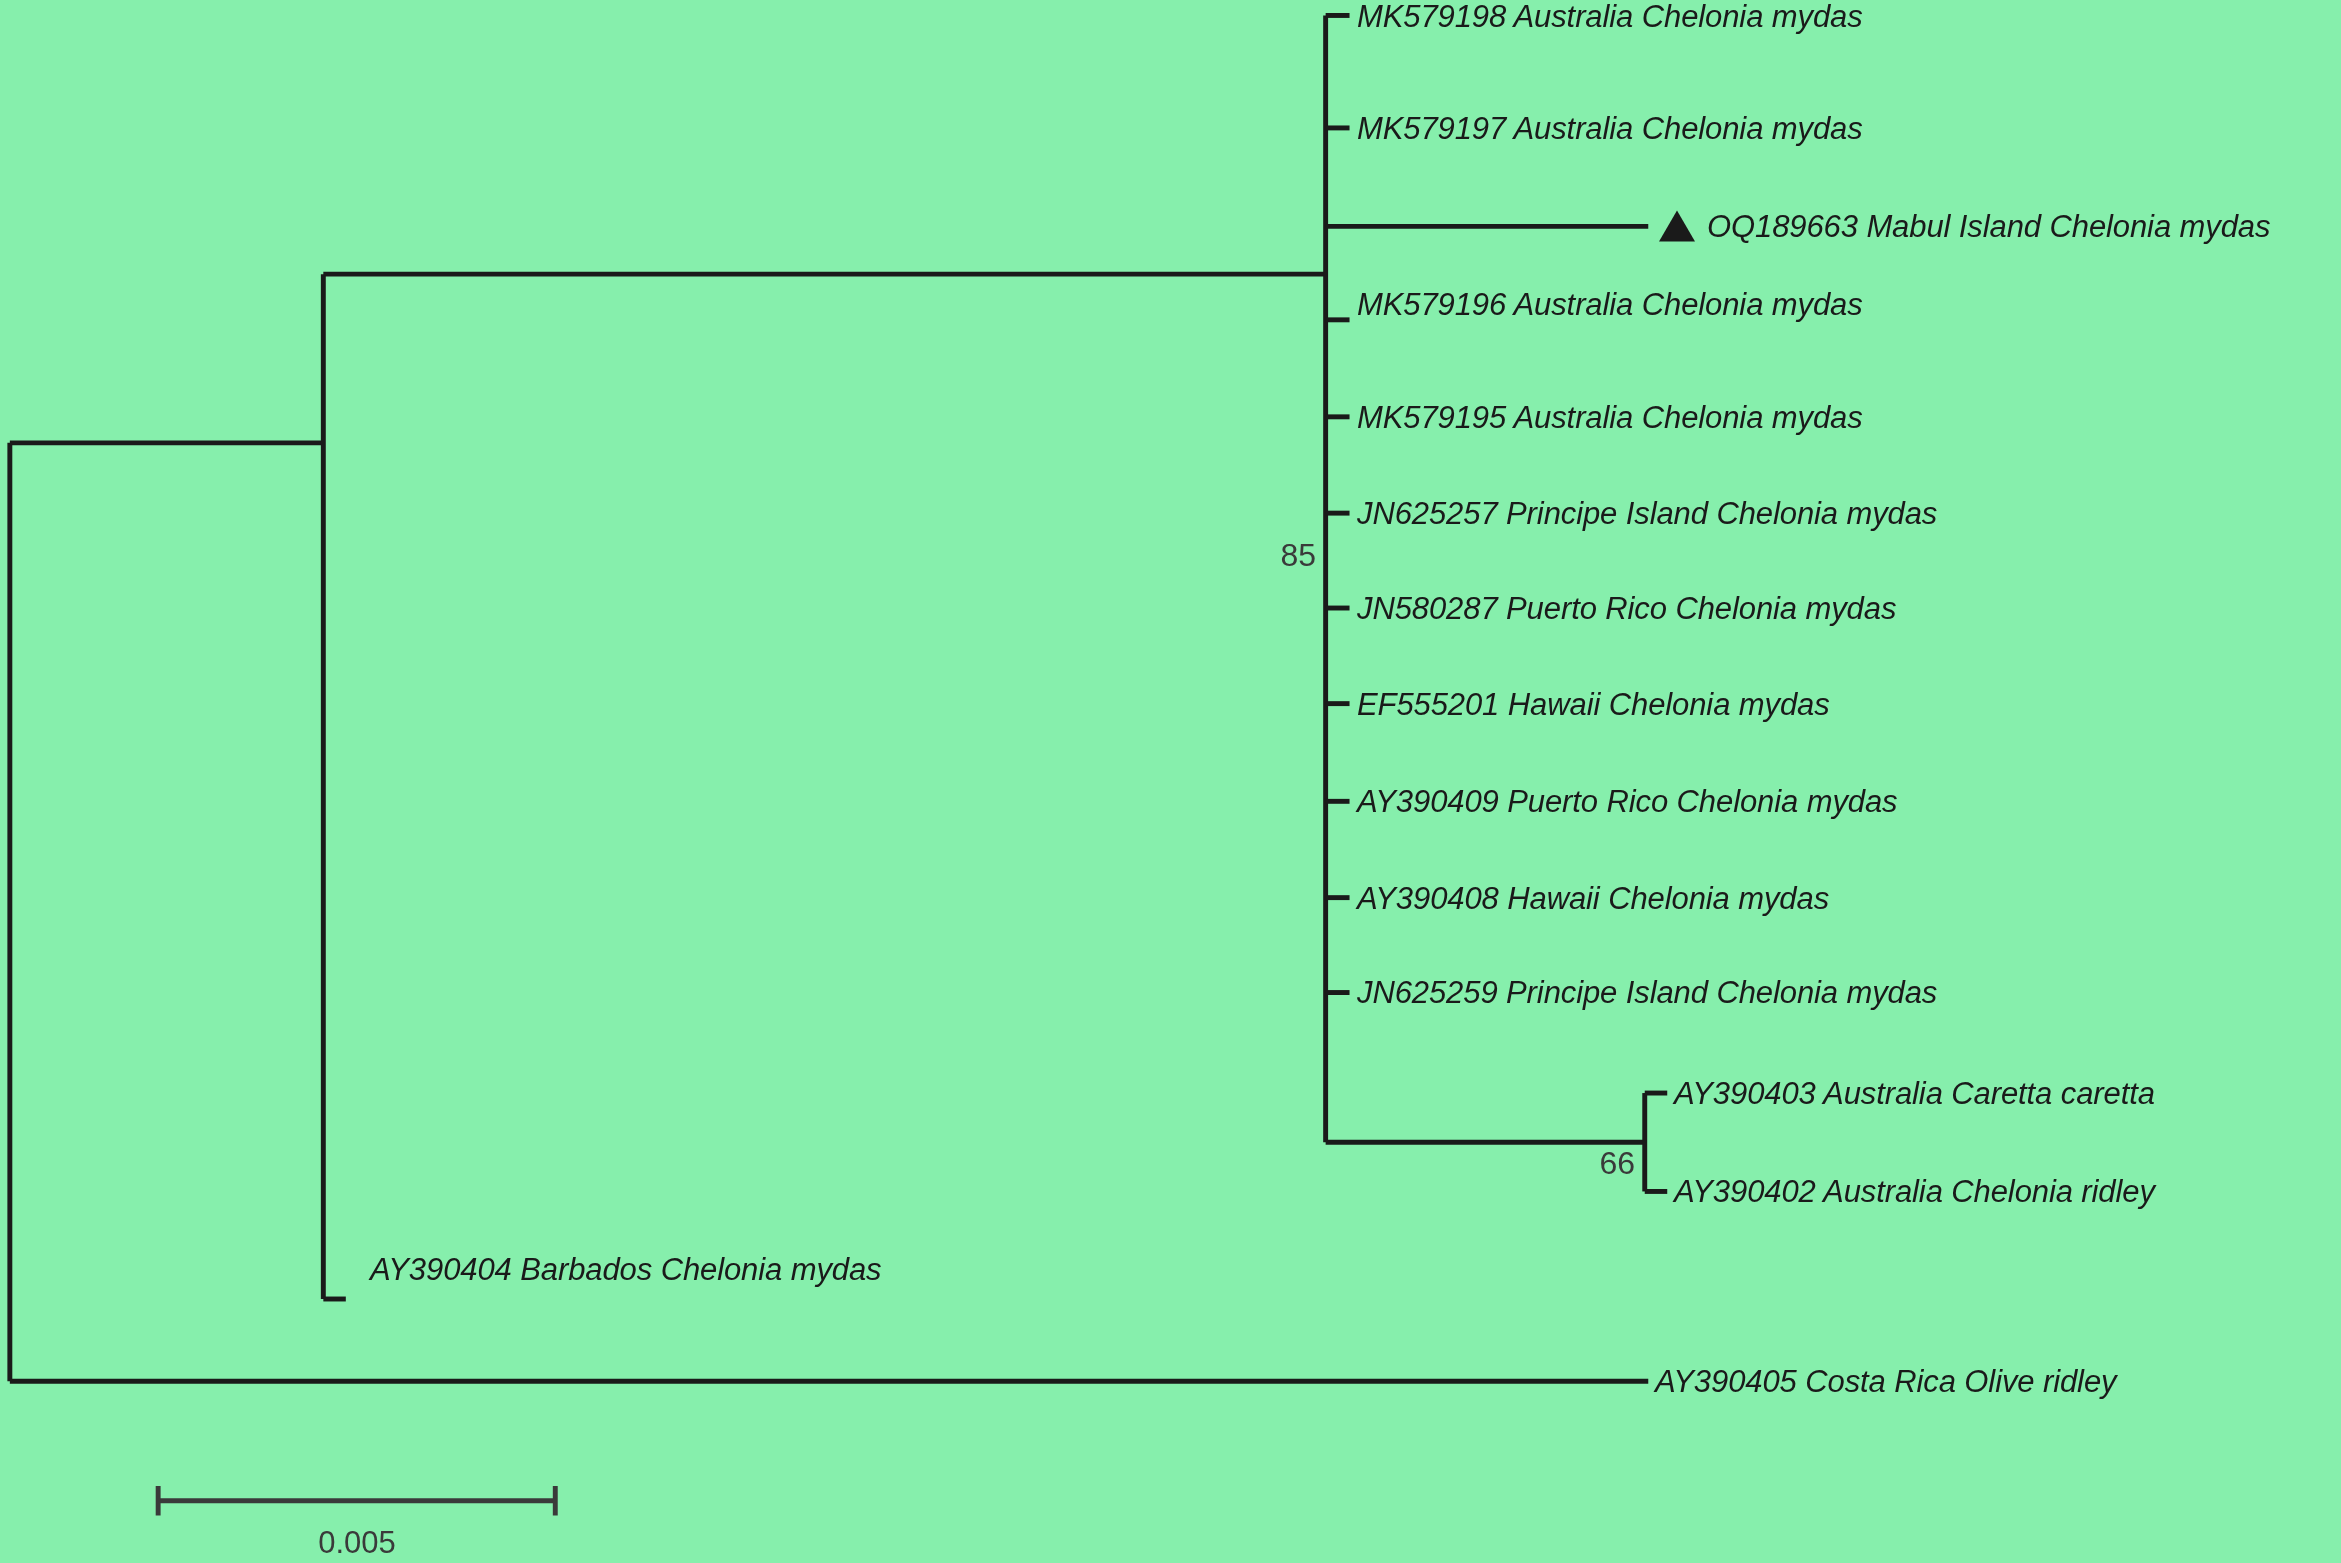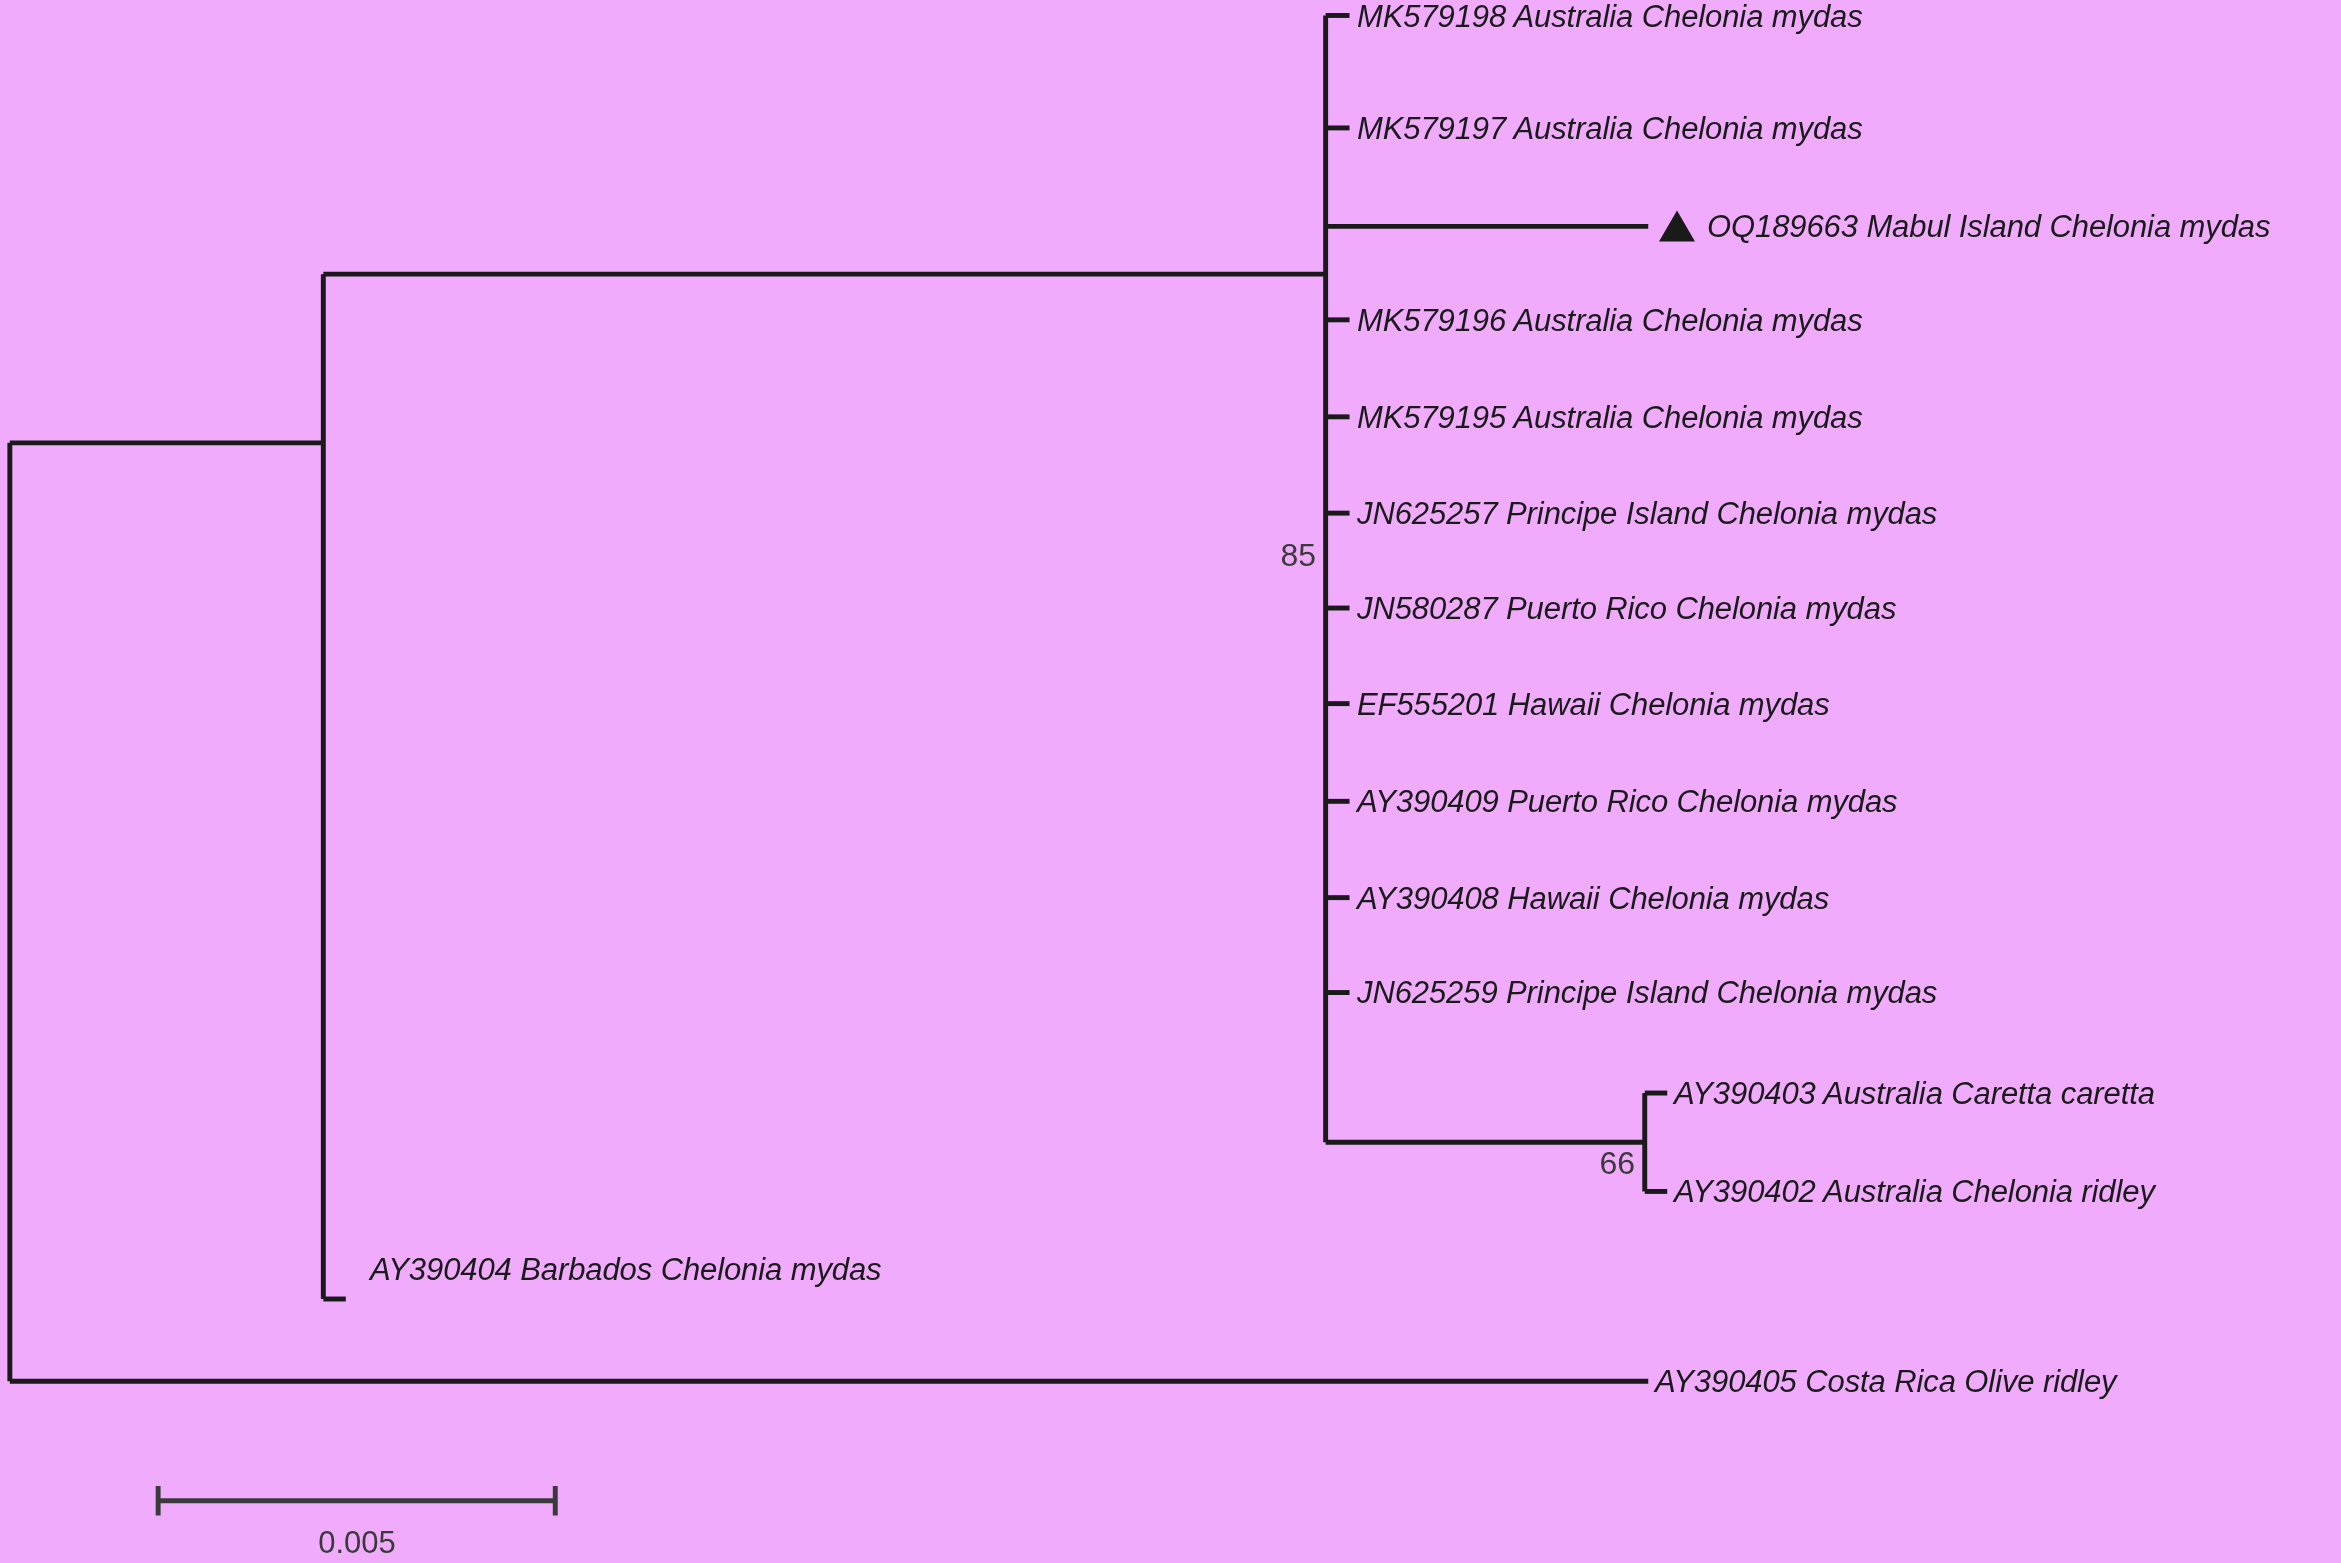--- a/index.html
+++ b/index.html
@@ -7,21 +7,21 @@
     padding: 0;
     background: #ffffff;
   }
   body {
     font-family: "Liberation Sans", sans-serif;
   }
   #figure {
     position: relative;
     width: 2342px;
     height: 1564px;
-    background: #f0abfc;
+    background: #86efac;
     overflow: hidden;
   }
   #tree-svg {
     position: absolute;
     left: 0;
     top: 0;
     width: 2342px;
     height: 1564px;
   }
   .taxon-label {
@@ -100,21 +100,21 @@
         <line x1="225" y1="2114" x2="225" y2="2156"></line>
         <line x1="790" y1="2114" x2="790" y2="2156"></line>
       </g>
   </svg>
 
   <div id="labels-layer">
       <div class="taxon-label" style="left: 1357px; top: 15.5px;">MK579198 Australia Chelonia mydas</div>
       <div class="taxon-label" style="left: 1357px; top: 128px;">MK579197 Australia Chelonia mydas</div>
       <div class="marker-tri" style="left: 1659px; top: 226px;"></div>
       <div class="taxon-label" style="left: 1707px; top: 226px;">OQ189663 Mabul Island Chelonia mydas</div>
-      <div class="taxon-label" style="left: 1357px; top: 320px;">MK579196 Australia Chelonia mydas</div>
+      <div class="taxon-label" style="left: 1357px; top: 304px;">MK579196 Australia Chelonia mydas</div>
       <div class="taxon-label" style="left: 1357px; top: 417px;">MK579195 Australia Chelonia mydas</div>
       <div class="taxon-label" style="left: 1357px; top: 513px;">JN625257 Principe Island Chelonia mydas</div>
       <div class="taxon-label" style="left: 1357px; top: 608px;">JN580287 Puerto Rico Chelonia mydas</div>
       <div class="taxon-label" style="left: 1357px; top: 704px;">EF555201 Hawaii Chelonia mydas</div>
       <div class="taxon-label" style="left: 1357px; top: 801px;">AY390409 Puerto Rico Chelonia mydas</div>
       <div class="taxon-label" style="left: 1357px; top: 898px;">AY390408 Hawaii Chelonia mydas</div>
       <div class="taxon-label" style="left: 1357px; top: 992px;">JN625259 Principe Island Chelonia mydas</div>
       <div class="taxon-label" style="left: 1674px; top: 1093px;">AY390403 Australia Caretta caretta</div>
       <div class="taxon-label" style="left: 1674px; top: 1191px;">AY390402 Australia Chelonia ridley</div>
       <div class="taxon-label" style="left: 353px; top: 1269px; margin-left: 17px;">AY390404 Barbados Chelonia mydas</div>

